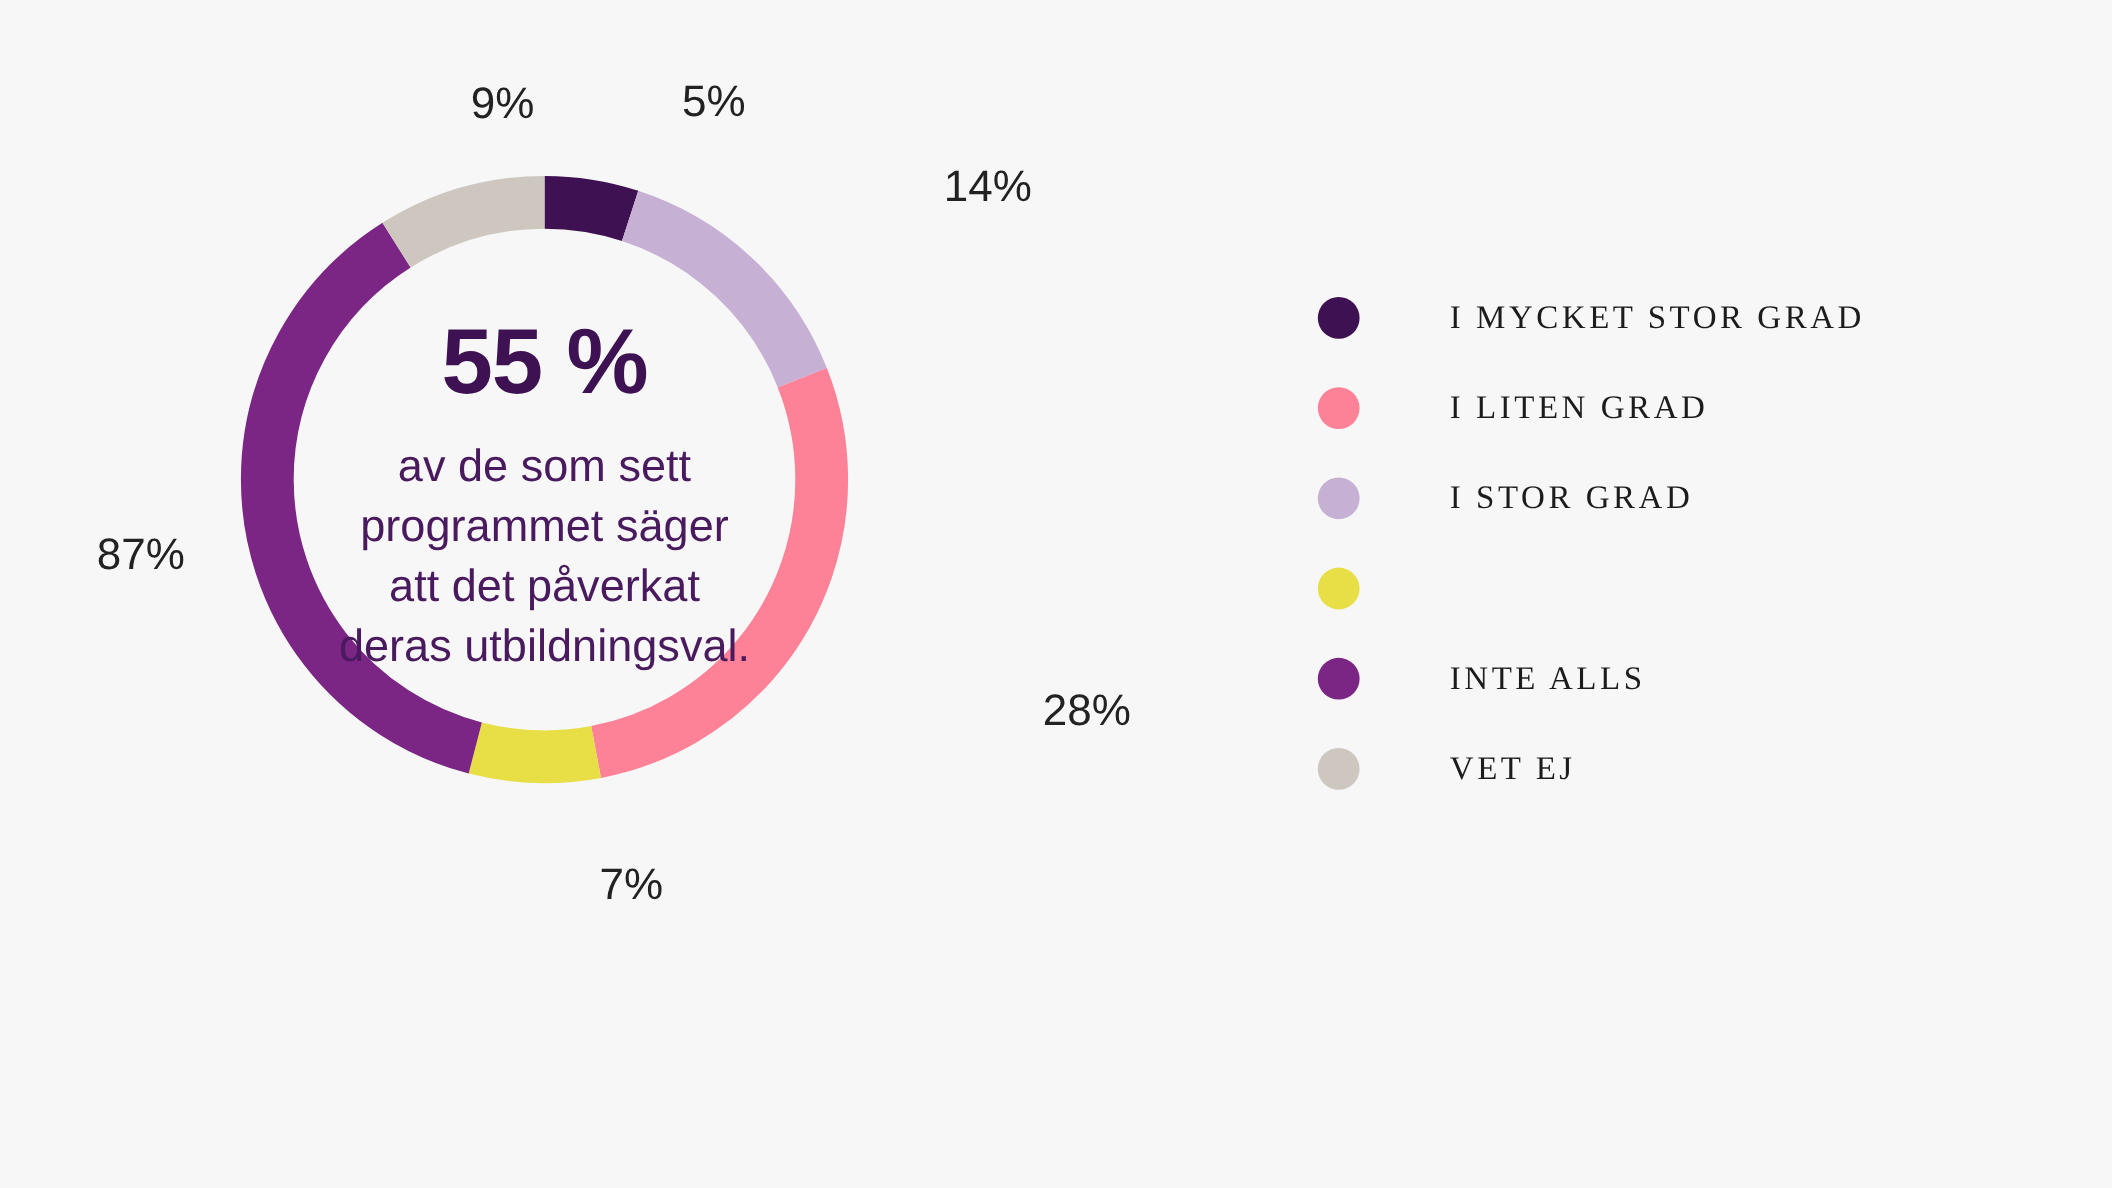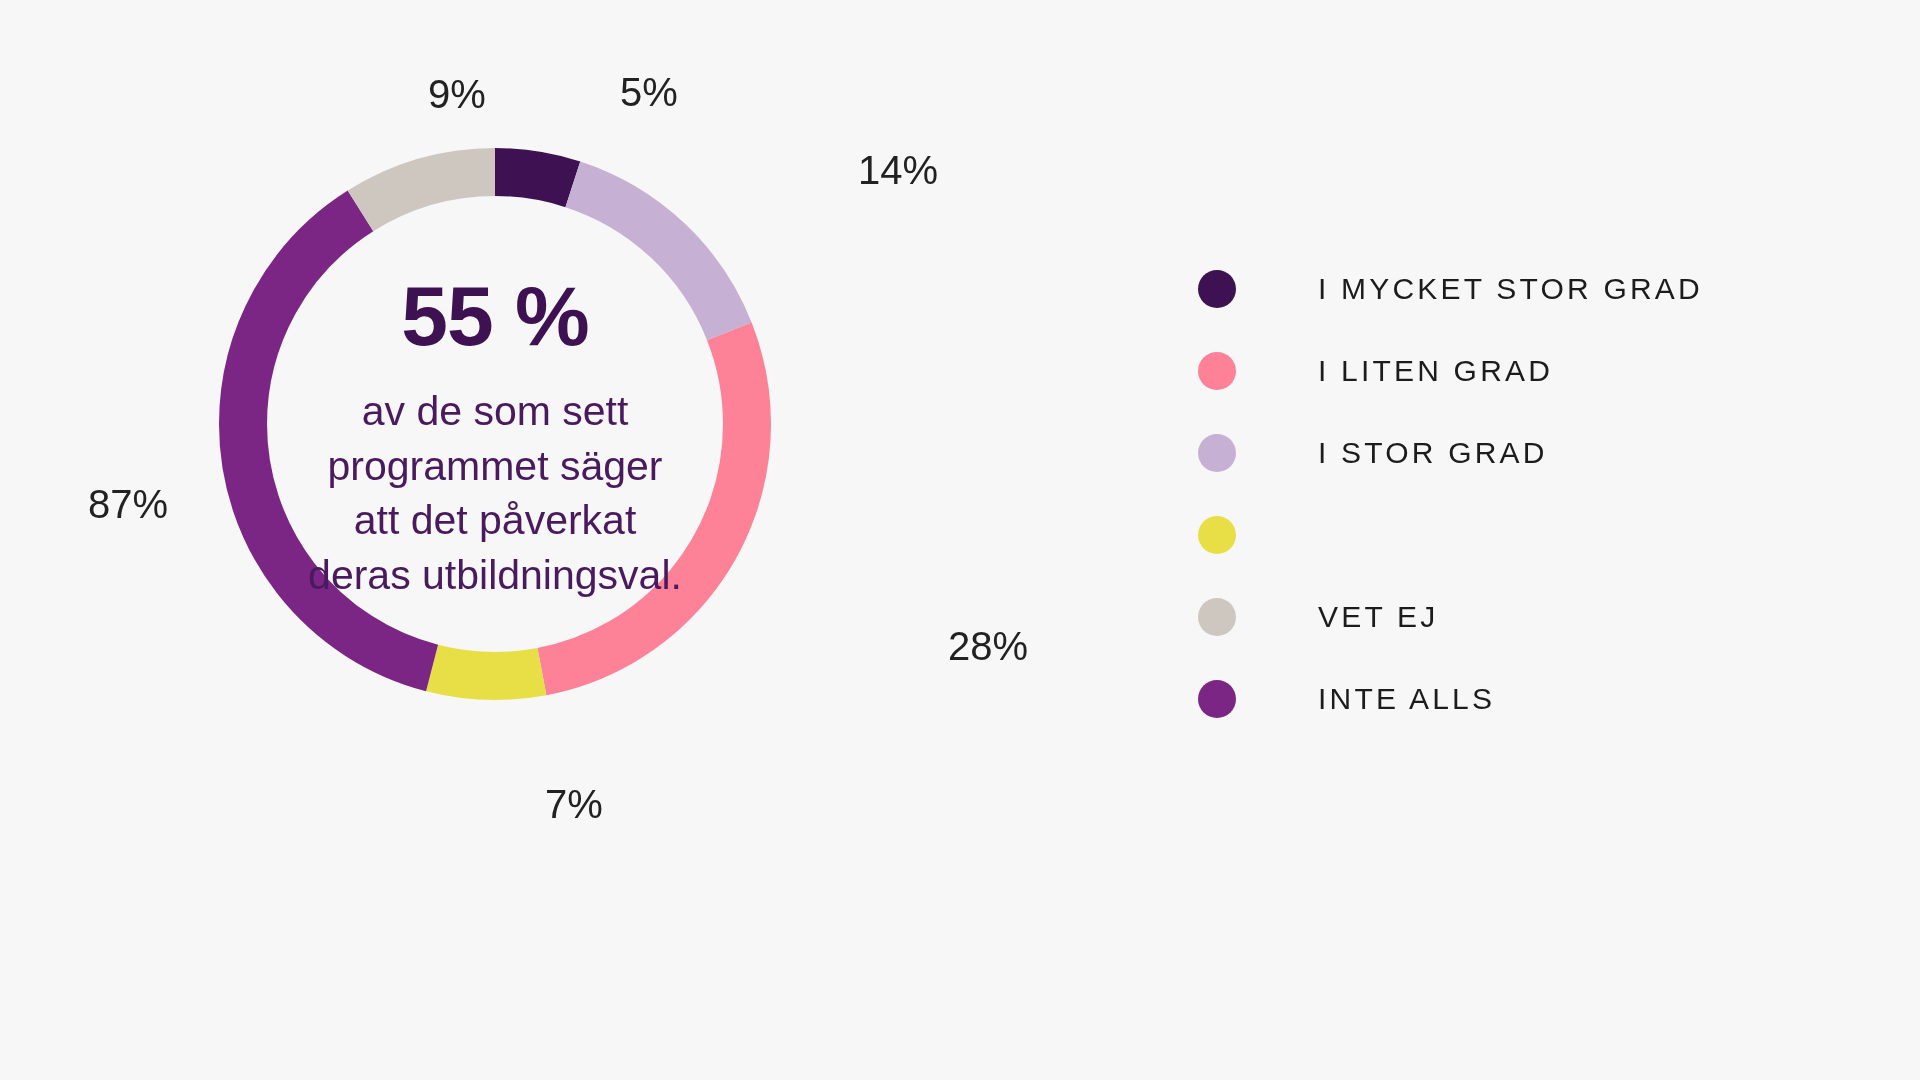--- a/index.html
+++ b/index.html
@@ -29,21 +29,21 @@
     position: absolute;
     left: 0;
     top: 0;
     width: 1180px;
     height: 1080px;
   }
 
   .donut-wrap {
     position: absolute;
     left: 195px;
-    top: 124px;
+    top: 136px;
     width: 600px;
     height: 600px;
   }
 
   .donut-svg {
     display: block;
     width: 600px;
     height: 600px;
     overflow: visible;
   }
@@ -96,20 +96,21 @@
   .pct-28  { left: 948px;  top: 624px; }
   .pct-7   { left: 545px;  top: 782px; }
   .pct-37  { left: 88px;   top: 482px; }
 
   
   .legend {
     position: absolute;
     left: 1198px;
     top: 248px;
     width: 680px;
+    font-family: Liberation Serif, serif;
   }
 
   .legend-item {
     display: flex;
     align-items: center;
     height: 82px;
   }
 
   .legend-swatch {
     width: 38px;
@@ -171,22 +172,22 @@
         <span class="legend-label">I LITEN GRAD</span>
       </div>
       <div class="legend-item">
         <span class="legend-swatch" style="background: rgb(198, 176, 212);"></span>
         <span class="legend-label">I STOR GRAD</span>
       </div>
       <div class="legend-item">
         <span class="legend-swatch" style="background: rgb(232, 223, 70);"></span>
       </div>
       <div class="legend-item">
+        <span class="legend-swatch" style="background: rgb(123, 37, 133);"></span>
+        <span class="legend-label">INTE ALLS</span>
+      </div>
+      <div class="legend-item">
         <span class="legend-swatch" style="background: rgb(205, 199, 191);"></span>
         <span class="legend-label">VET EJ</span>
-      </div>
-      <div class="legend-item">
-        <span class="legend-swatch" style="background: rgb(123, 37, 133);"></span>
-        <span class="legend-label">INTE ALLS</span>
       </div>
     </div>
 
 </div>
 
 </body></html>

